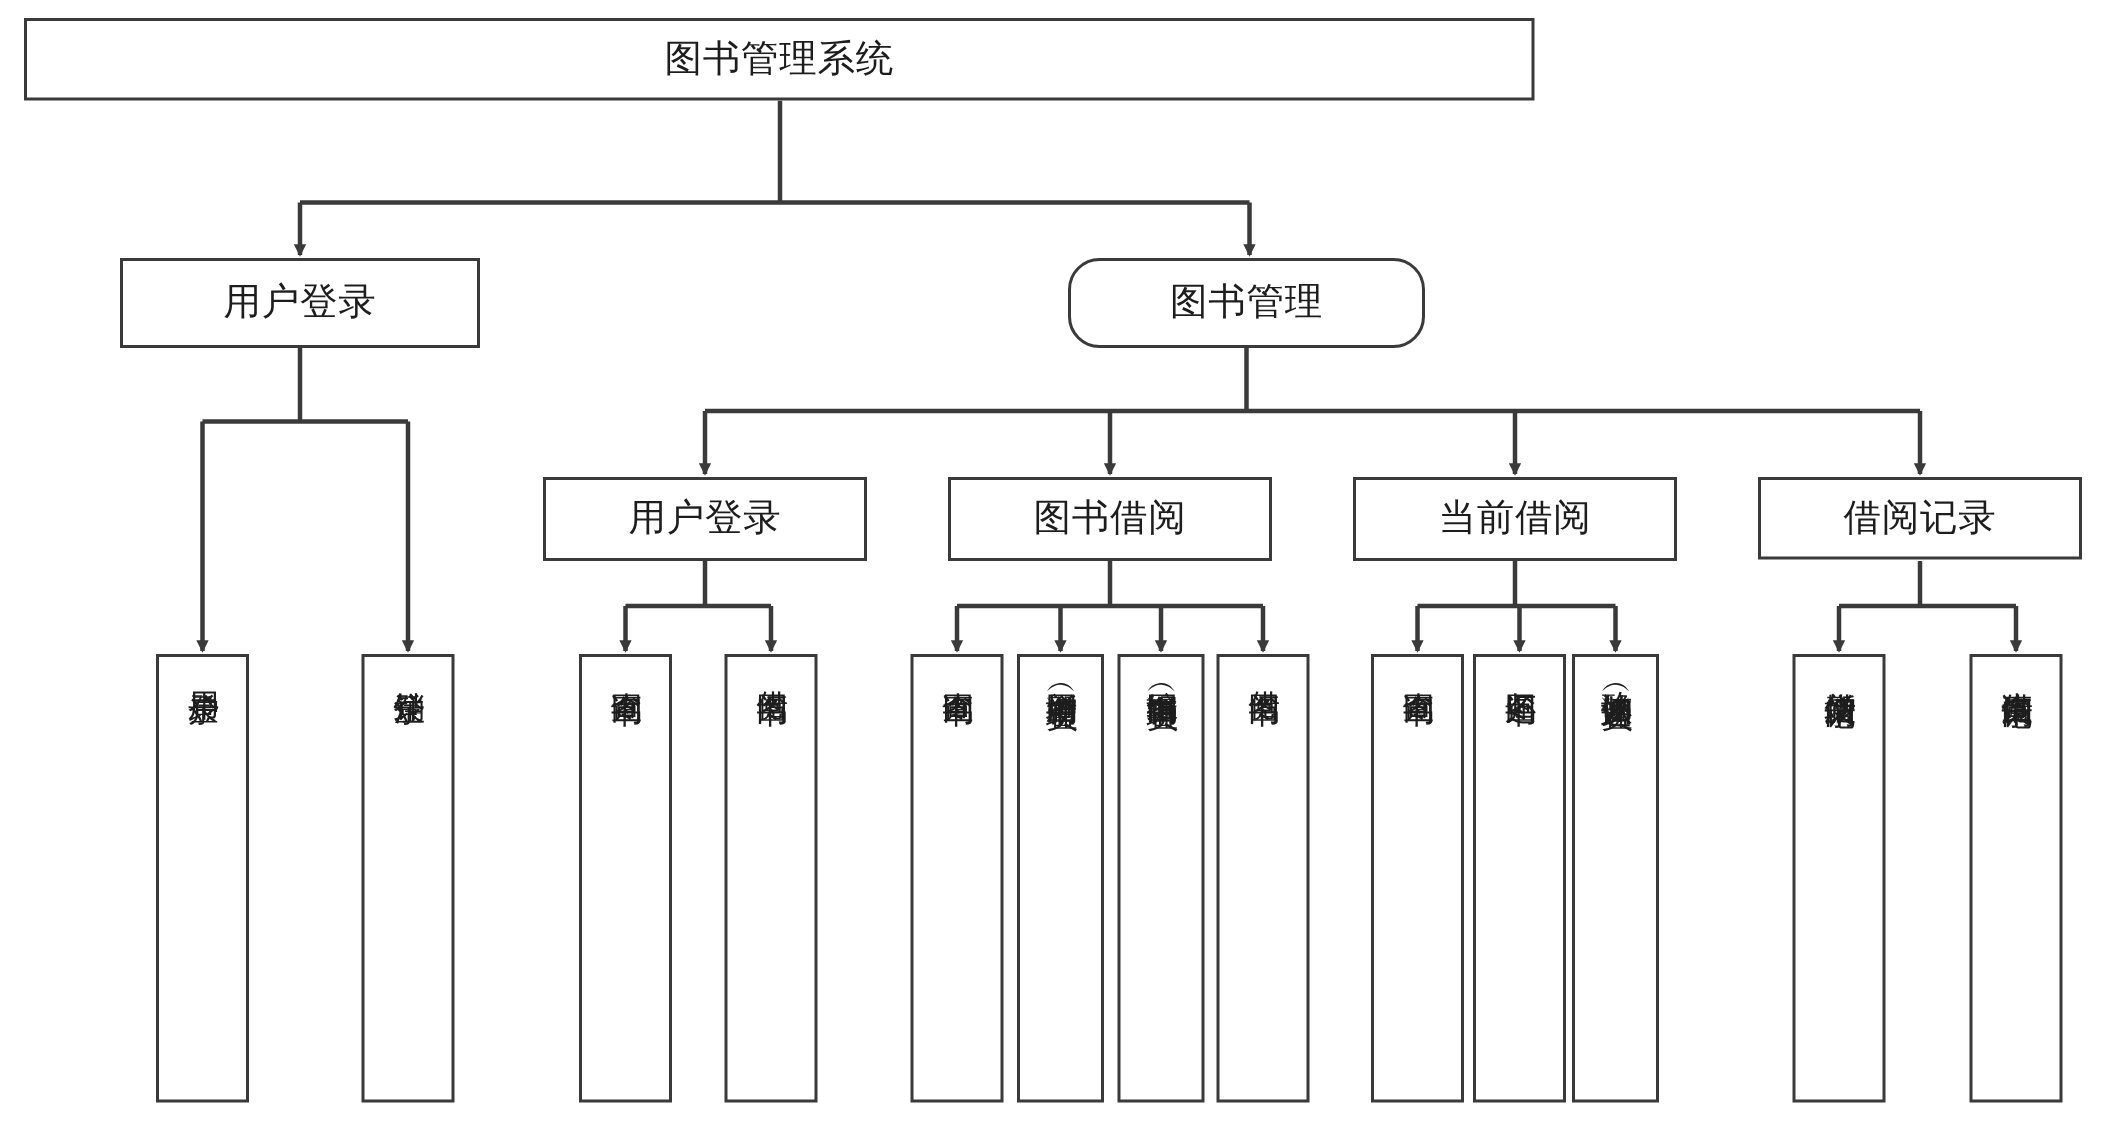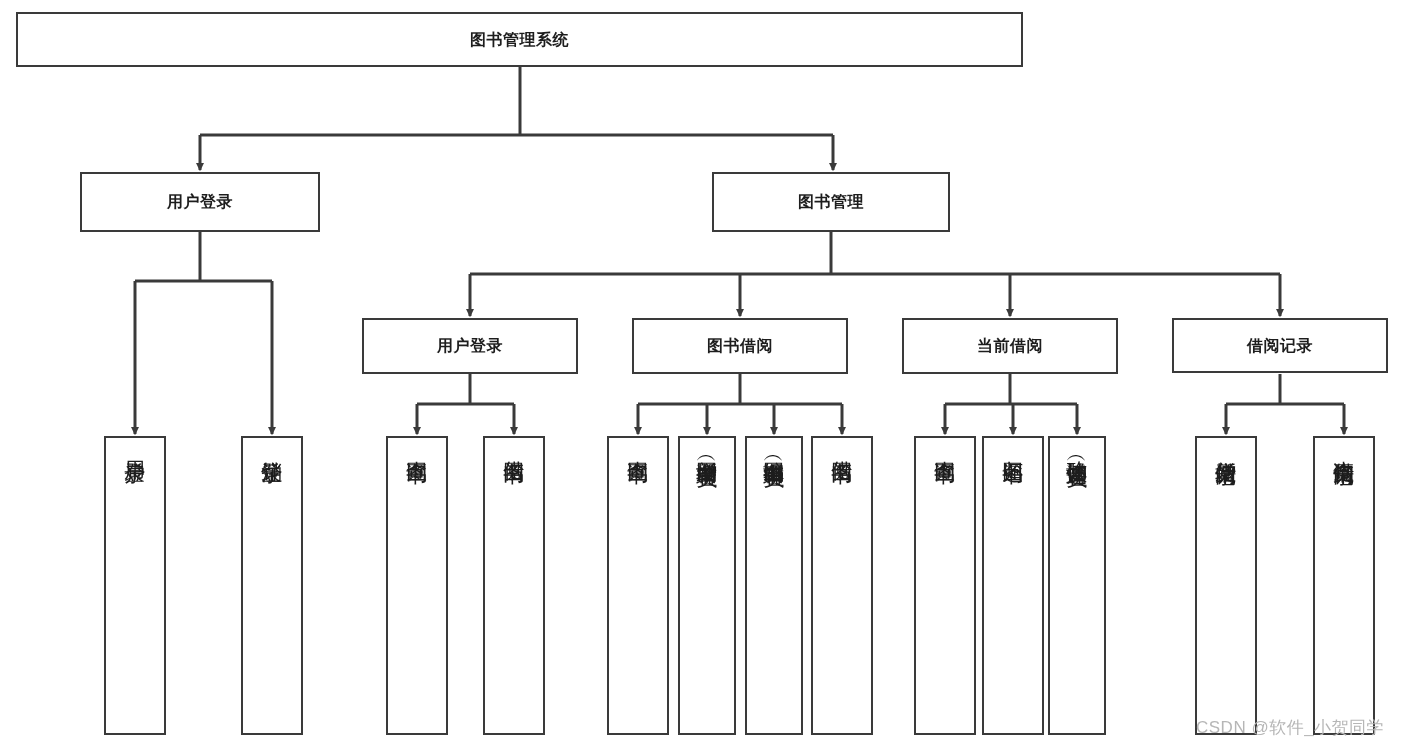--- a/index.html
+++ b/index.html
@@ -28,25 +28,24 @@
     position: absolute;
     box-sizing: border-box;
     background: #ffffff;
     border: 2px solid #3a3a3a;
     display: flex;
     align-items: center;
     justify-content: center;
     color: #1d1d1d;
   }
   .node-h {
-    font-size: 16px;
+    font-size: 25px;
     letter-spacing: 0.5px;
     line-height: 1.1;
     white-space: nowrap;
-    font-weight: bold;
   }
   .node-v {
     padding-top: 6px;
     align-items: flex-start;
   }
   .node-v .vlabel {
     writing-mode: vertical-rl;
     text-orientation: upright;
     font-size: 21px;
     line-height: 1.32;
@@ -119,21 +118,21 @@
     </g>
   </svg>
 
   <div class="node node-h" style="left:16px; top:12px; width:1007px; height:55px;">
     <span>图书管理系统</span>
   </div>
 
   <div class="node node-h" style="left:80px; top:172px; width:240px; height:60px;">
     <span>用户登录</span>
   </div>
-  <div class="node node-h" style="left:712px; top:172px; width:238px; height:60px;">
+  <div class="node node-h" style="left:712px; top:172px; width:238px; height:60px;border-radius:21px;">
     <span>图书管理</span>
   </div>
 
   <div class="node node-h" style="left:362px; top:318px; width:216px; height:56px;">
     <span>用户登录</span>
   </div>
   <div class="node node-h" style="left:632px; top:318px; width:216px; height:56px;">
     <span>图书借阅</span>
   </div>
   <div class="node node-h" style="left:902px; top:318px; width:216px; height:56px;">
@@ -180,15 +179,14 @@
     <span class="vlabel">确认归还（管理员）</span>
   </div>
 
   <div class="node node-v" style="left:1195px; top:436px; width:62px; height:299px;">
     <span class="vlabel">新增借阅记录</span>
   </div>
   <div class="node node-v" style="left:1313px; top:436px; width:62px; height:299px;">
     <span class="vlabel">查询借阅记录</span>
   </div>
 
-  <div class="watermark" style="left:1196px; top:716px;">CSDN @软件_小贺同学</div>
 
 </div>
 
 </body></html>

